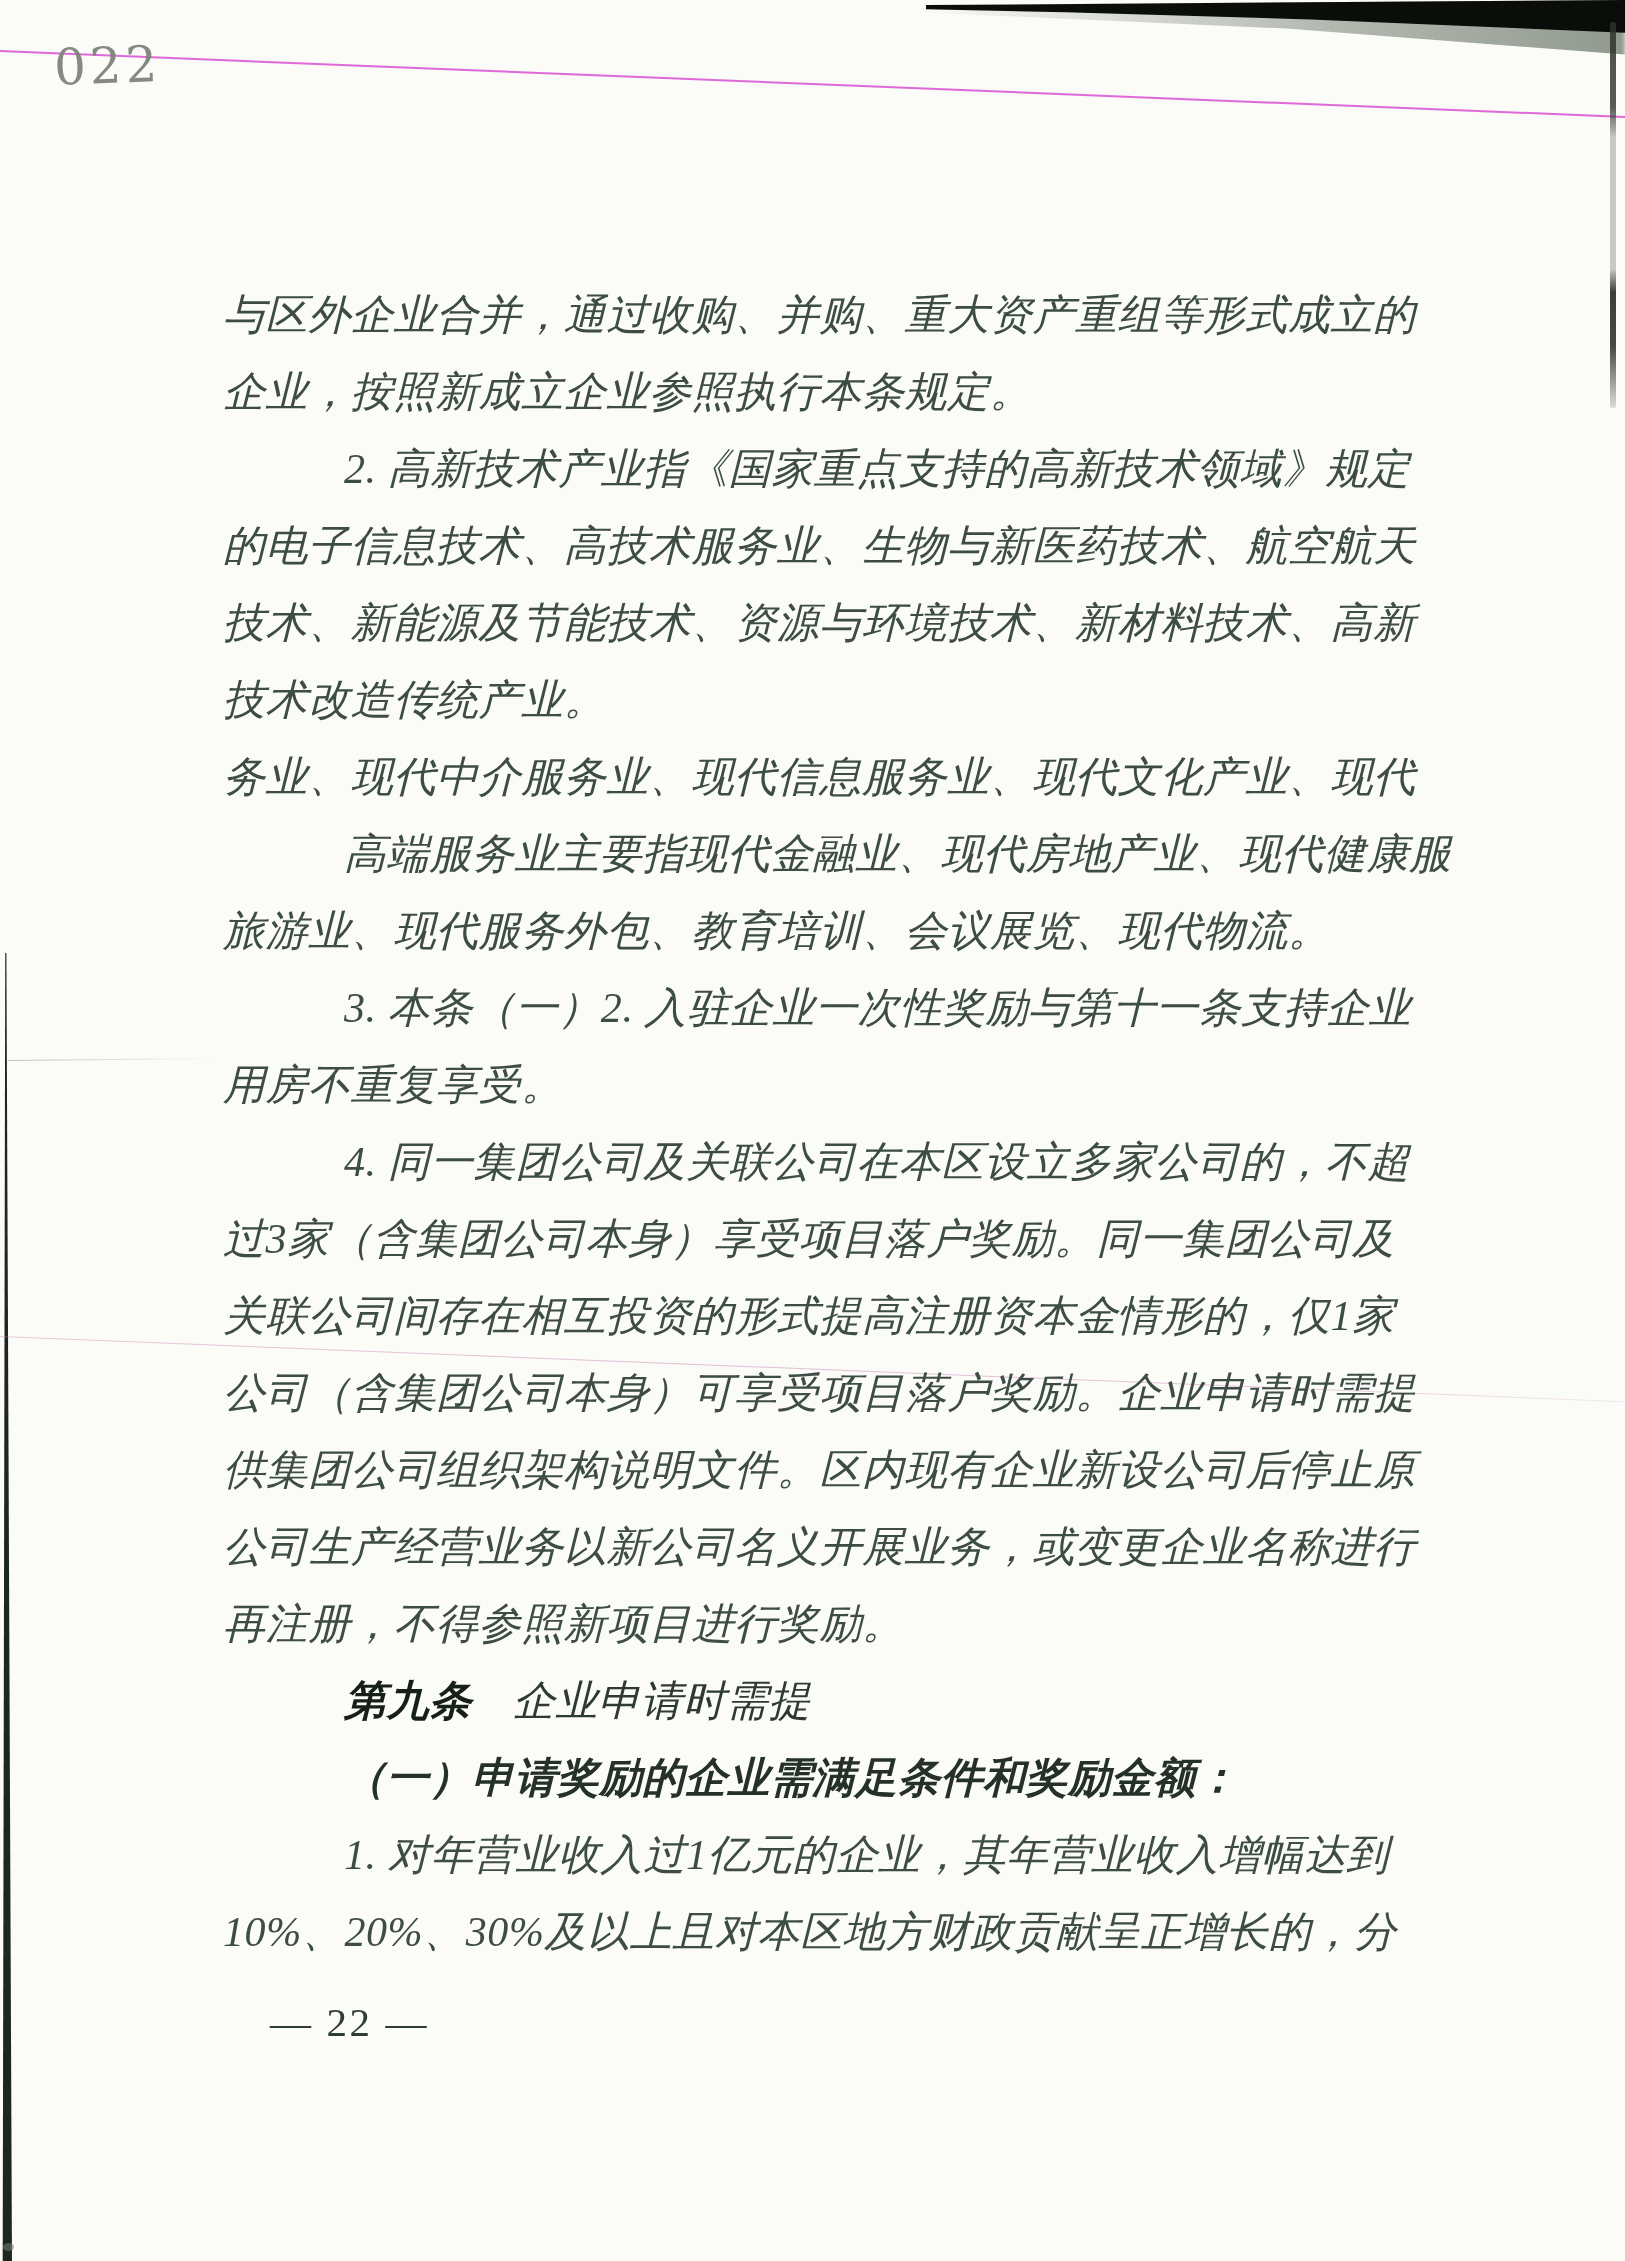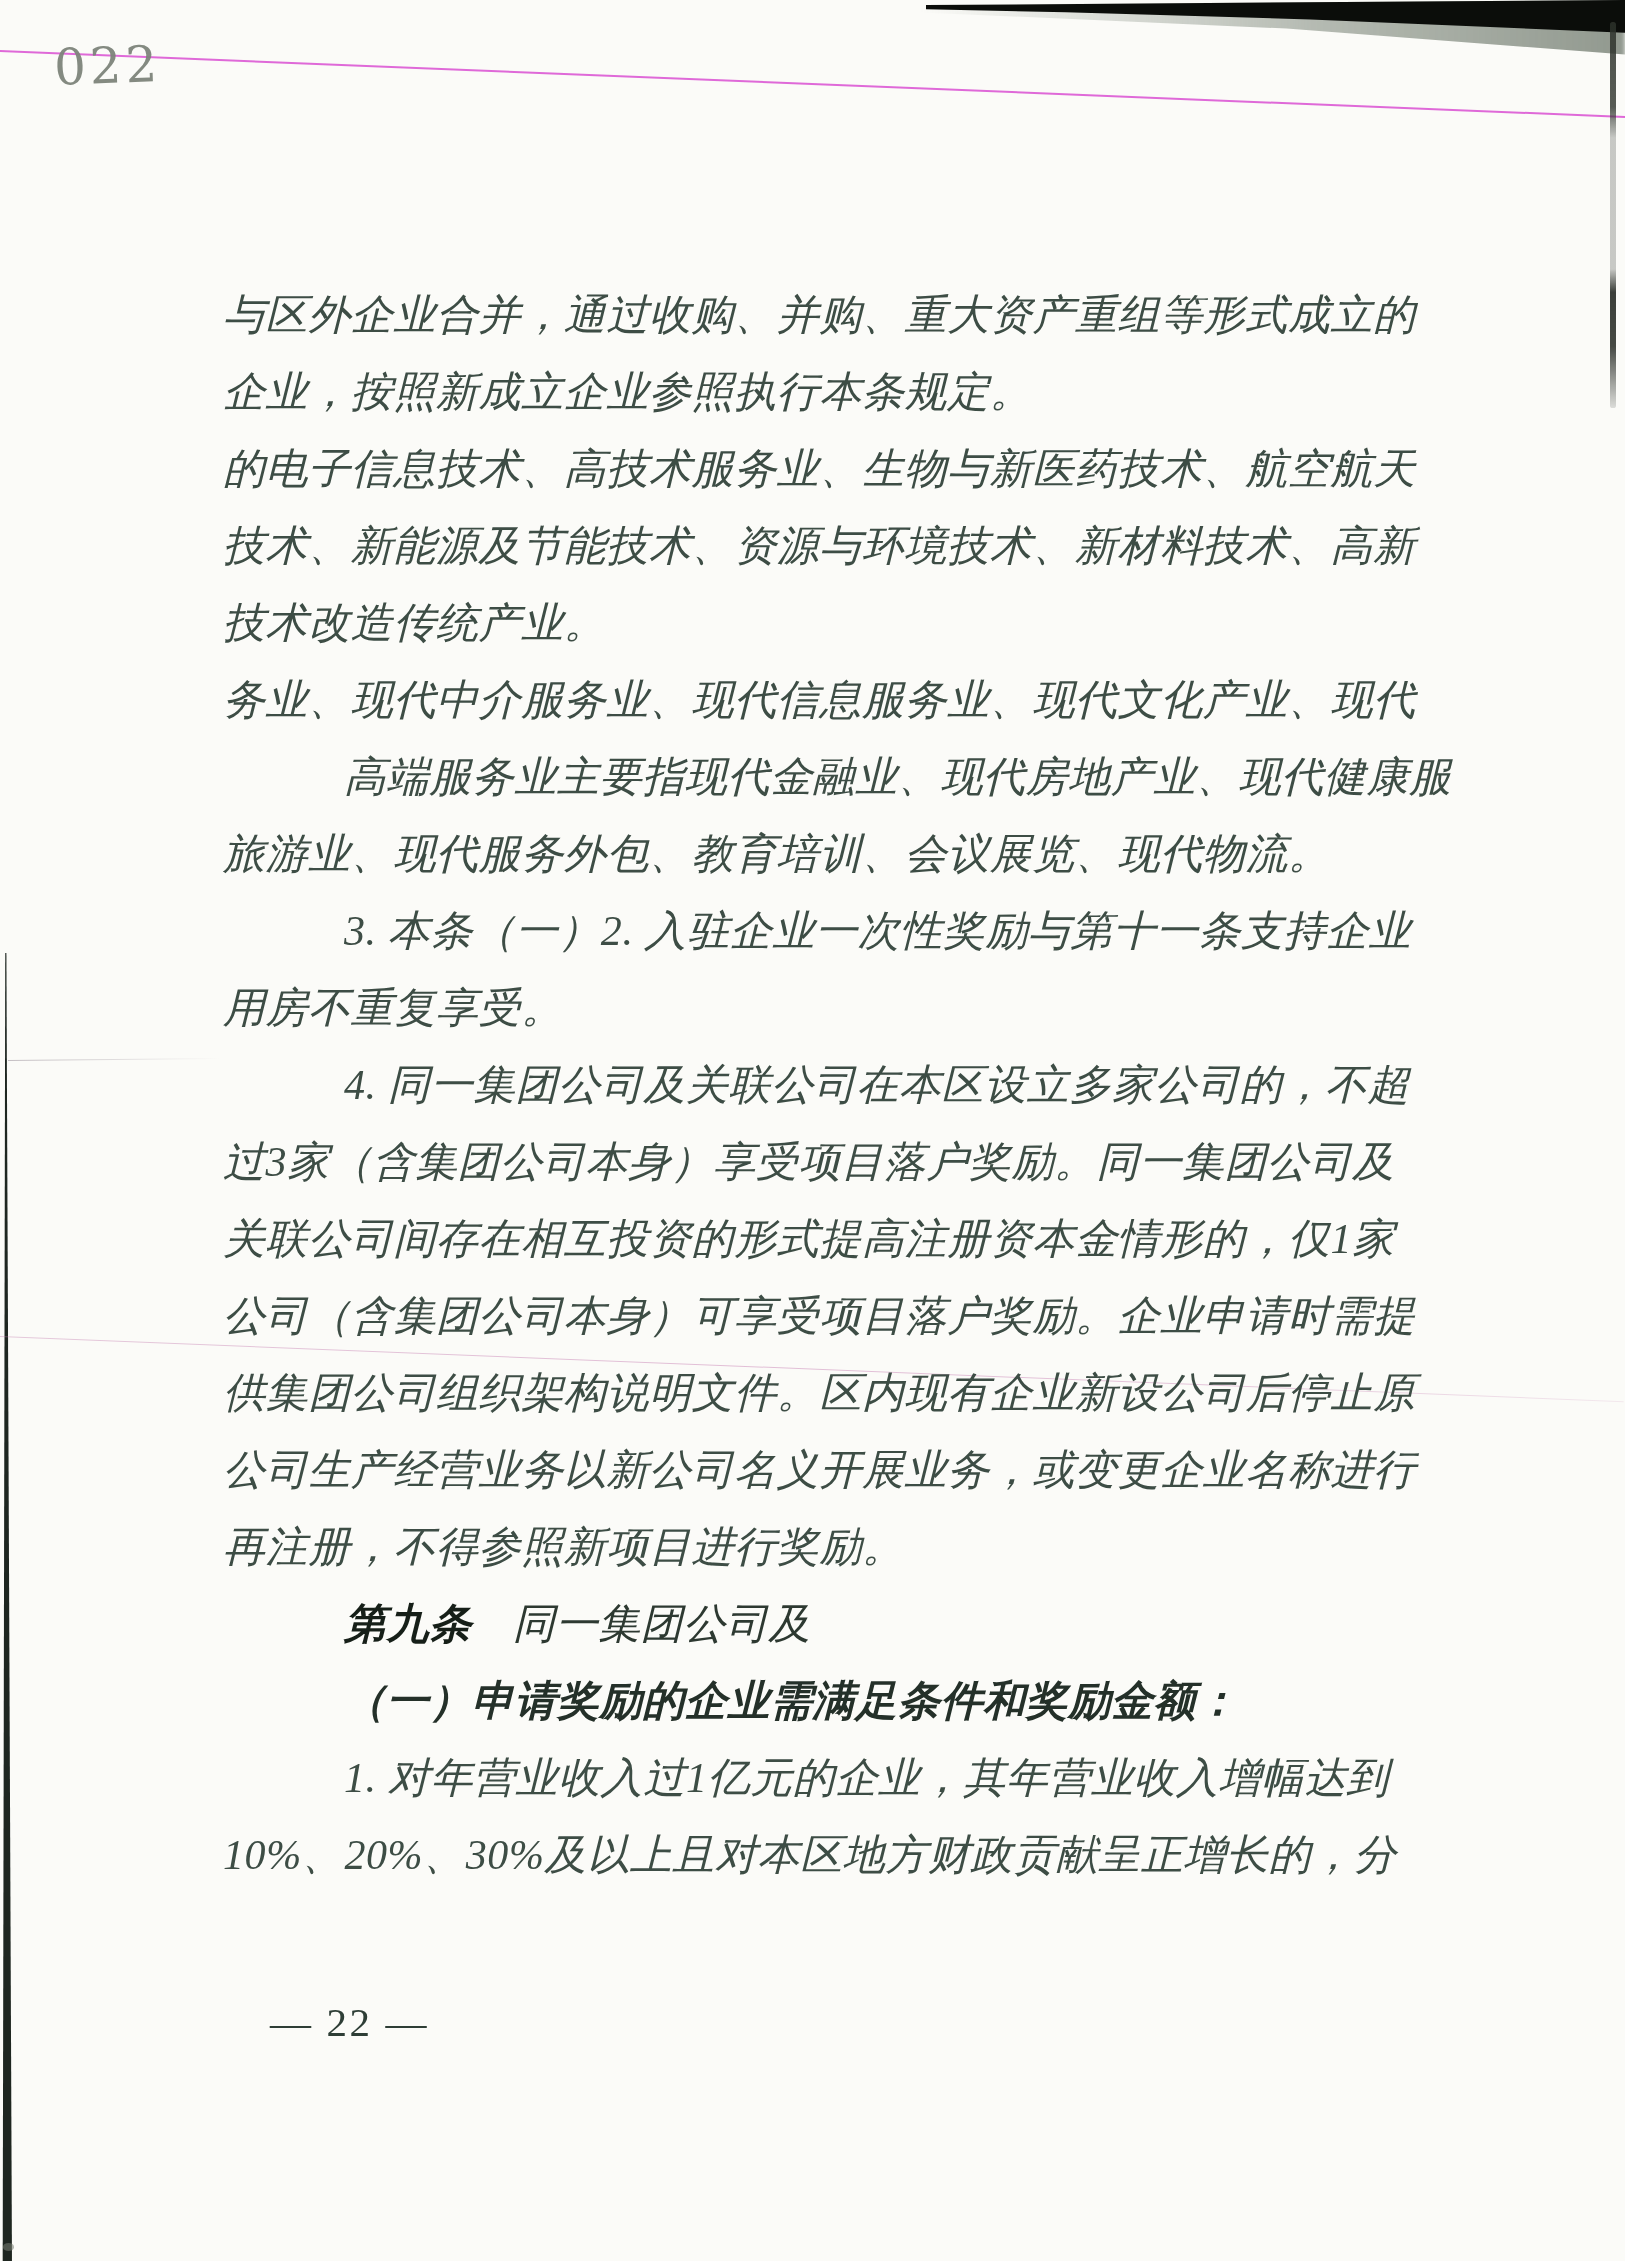--- a/index.html
+++ b/index.html
@@ -134,36 +134,37 @@
   <div class="right-edge-streak"></div>
   <div class="fold-line-short"></div>
   <div class="fold-line-diagonal"></div>
   <div class="corner-smudge"></div>
 
   <div class="stamp" style="color: rgb(126, 133, 123);">022</div>
 
   <div class="doc" id="doc">
       <div class="line">与区外企业合并，通过收购、并购、重大资产重组等形式成立的</div>
       <div class="line">企业，按照新成立企业参照执行本条规定。</div>
+      <div class="line indent">2. 高新技术产业指《国家重点支持的高新技术领域》规定</div>
       <div class="line">的电子信息技术、高技术服务业、生物与新医药技术、航空航天</div>
       <div class="line">技术、新能源及节能技术、资源与环境技术、新材料技术、高新</div>
       <div class="line">技术改造传统产业。</div>
       <div class="line">务业、现代中介服务业、现代信息服务业、现代文化产业、现代</div>
       <div class="line indent">高端服务业主要指现代金融业、现代房地产业、现代健康服</div>
       <div class="line">旅游业、现代服务外包、教育培训、会议展览、现代物流。</div>
       <div class="line indent">3. 本条（一）2. 入驻企业一次性奖励与第十一条支持企业</div>
       <div class="line">用房不重复享受。</div>
       <div class="line indent">4. 同一集团公司及关联公司在本区设立多家公司的，不超</div>
       <div class="line">过3家（含集团公司本身）享受项目落户奖励。同一集团公司及</div>
       <div class="line">关联公司间存在相互投资的形式提高注册资本金情形的，仅1家</div>
       <div class="line">公司（含集团公司本身）可享受项目落户奖励。企业申请时需提</div>
       <div class="line">供集团公司组织架构说明文件。区内现有企业新设公司后停止原</div>
       <div class="line">公司生产经营业务以新公司名义开展业务，或变更企业名称进行</div>
       <div class="line">再注册，不得参照新项目进行奖励。</div>
-      <div class="line indent"><span class="heading-prefix">第九条</span><span class="heading-rest">同一集团公司及</span></div>
+      <div class="line indent"><span class="heading-prefix">第九条</span><span class="heading-rest">企业申请时需提</span></div>
       <div class="line indent bold">（一）申请奖励的企业需满足条件和奖励金额：</div>
       <div class="line indent">1. 对年营业收入过1亿元的企业，其年营业收入增幅达到</div>
       <div class="line">10%、20%、30%及以上且对本区地方财政贡献呈正增长的，分</div>
     </div>
 
   <div class="page-num">— 22 —</div>
 
 </div>
 
 

